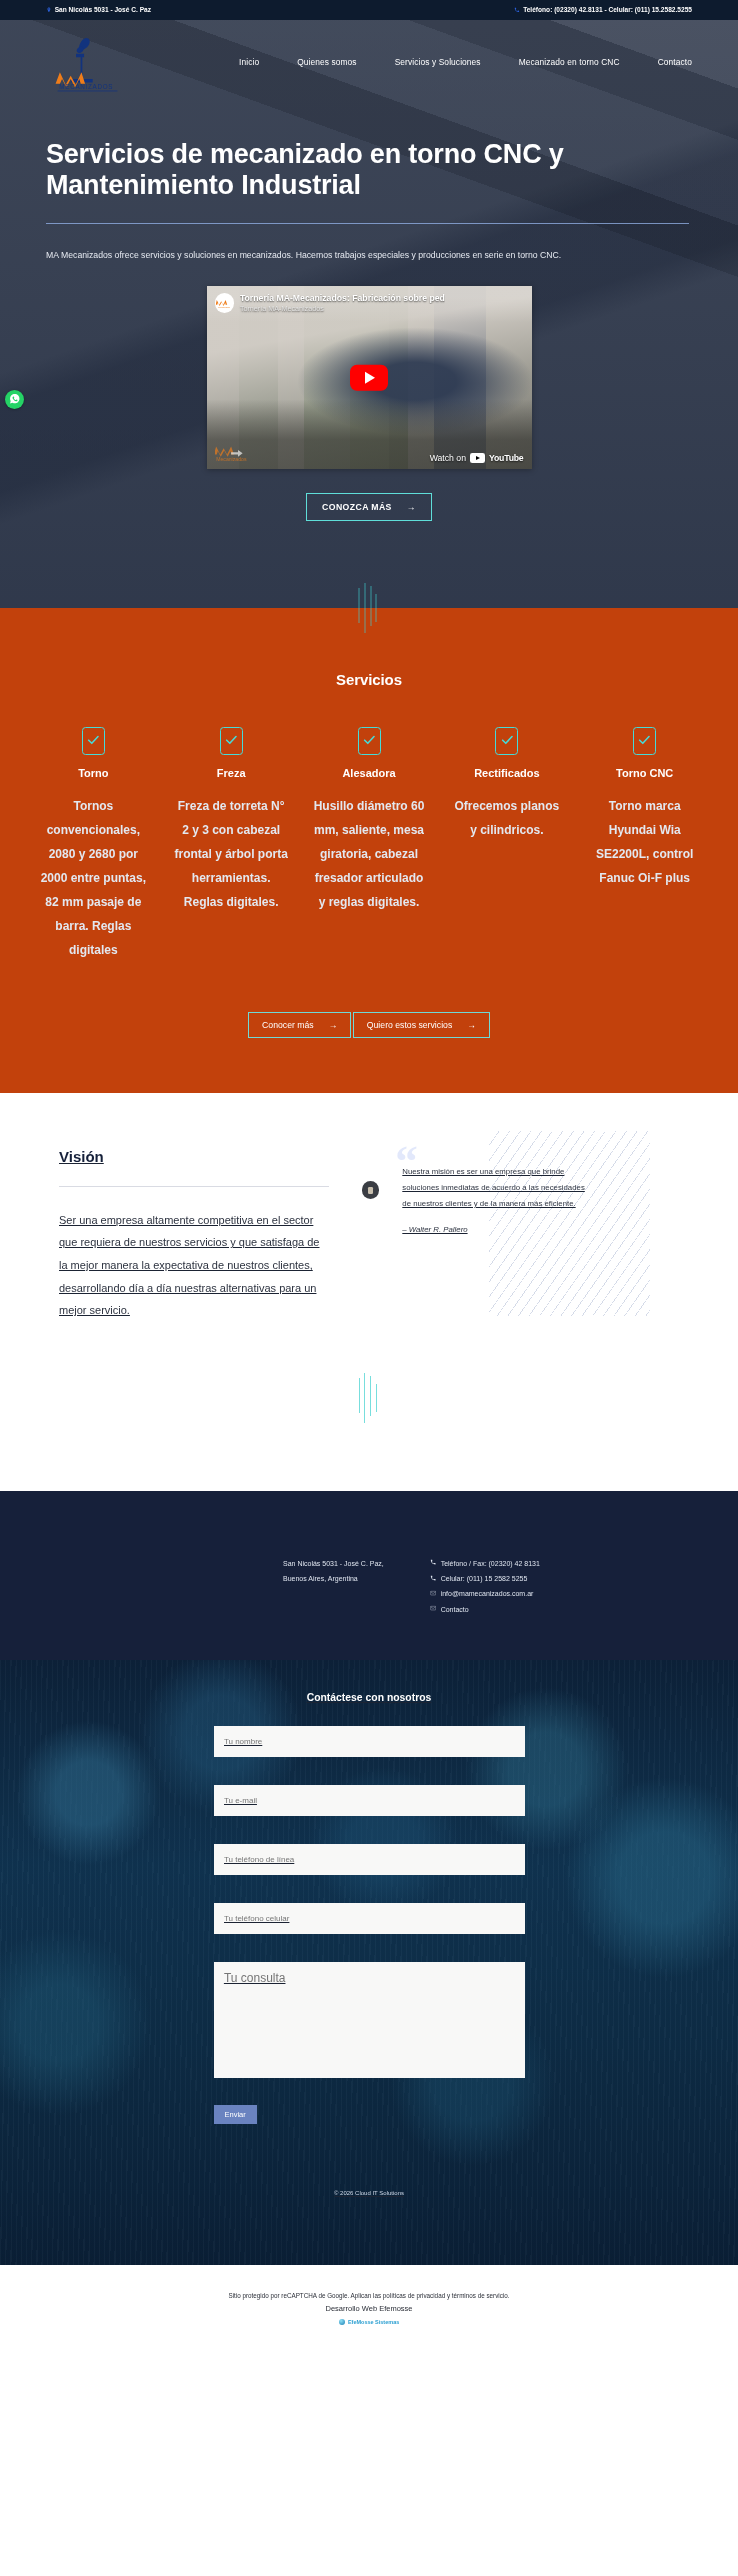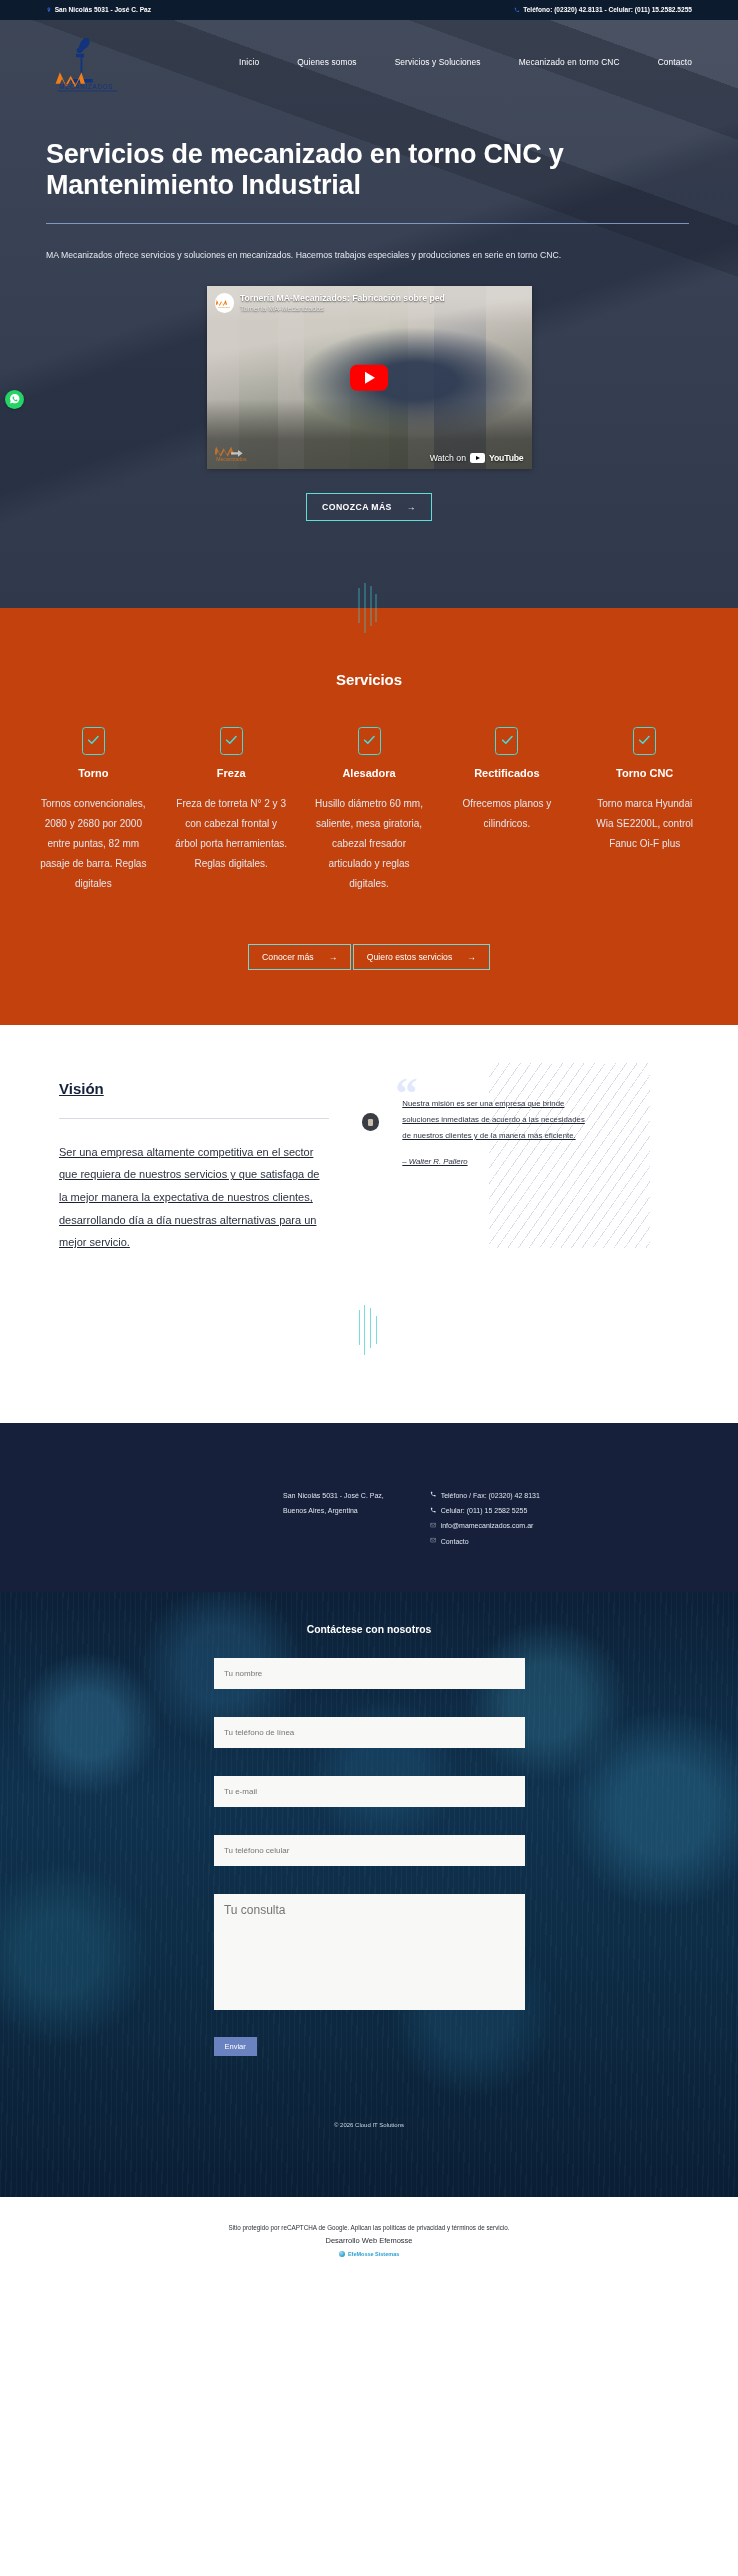--- a/index.html
+++ b/index.html
@@ -145,21 +145,21 @@
   .divider-lines span:nth-child(2){left:12.7px;height:50px;top:0;}
   .divider-lines span:nth-child(3){left:18.5px;height:40px;top:3.5px;}
   .divider-lines span:nth-child(4){left:24px;height:28px;top:11.5px;}
 
   .sec-title{text-align:center;font-size:15px;font-weight:700;margin:0 0 39px 0;letter-spacing:-0.1px;}
   .svc-grid{width:680px;margin:0 auto;display:flex;gap:9.2px;}
   .svc{flex:1 1 0;text-align:center;padding:0 7px;}
   .svc-ico{margin:0 auto 12.7px auto;width:23px;height:28px;border:1.7px solid #45dbd9;border-radius:3.5px;display:flex;align-items:center;justify-content:center;}
   .svc-ico svg{display:block;}
   .svc-name{font-size:11px;font-weight:700;margin-bottom:15px;}
-  .svc-desc{font-size:10px;line-height:2.0;color:#e3e8f0;font-weight:400;}
+  .svc-desc{font-size:12px;line-height:2.0;color:#e3e8f0;font-weight:700;}
 
   .svc-btns{margin-top:50px;display:flex;justify-content:center;gap:2px;}
   .btn-ghost{
     display:inline-flex;align-items:center;gap:15px;border:0.6px solid #6fd9d7;color:#fff;
     background:transparent;padding:7px 12.7px;font-size:8.7px;text-decoration:none;cursor:pointer;
   }
 
   
   .sec-vision{background:#fff;padding:55px 0 68px 0;position:relative;overflow:hidden;text-decoration:underline;}
   .vis-inner{width:680px;margin:0 auto;display:flex;align-items:flex-start;}
@@ -200,20 +200,21 @@
   .fi-addr{font-size:7px;line-height:2.25;max-width:150px;}
   .fi-list{font-size:7px;line-height:2.2;}
   .fi-row{display:flex;align-items:center;gap:4.6px;}
   .fi-row svg{width:6.3px;height:6.3px;fill:none;stroke:#dfe5ef;stroke-width:1.3;flex:0 0 auto;}
   .fi-row a{color:#dfe5ef;text-decoration:none;}
 
   
   .sec-contact{
     position:relative;padding:32px 0 69px 0;overflow:hidden;
     background:#4c1d95;
+    text-decoration:underline;
   }
   .cf-bg{
     position:absolute;inset:0;
     background:
       radial-gradient(circle at 12% 22%, rgba(46,106,140,.55) 0 4%, rgba(0,0,0,0) 9%),
       radial-gradient(circle at 30% 12%, rgba(36,92,128,.45) 0 5%, rgba(0,0,0,0) 11%),
       radial-gradient(circle at 52% 30%, rgba(28,78,112,.5) 0 6%, rgba(0,0,0,0) 13%),
       radial-gradient(circle at 74% 18%, rgba(50,120,150,.4) 0 5%, rgba(0,0,0,0) 11%),
       radial-gradient(circle at 90% 36%, rgba(40,104,136,.5) 0 6%, rgba(0,0,0,0) 13%),
       radial-gradient(circle at 8% 60%, rgba(34,96,126,.4) 0 5%, rgba(0,0,0,0) 12%),
@@ -501,22 +502,22 @@
       </div>
     </div>
   </div>
 </section>
 
 <section class="sec-contact">
   <div class="cf-bg"></div>
   <div class="cf-inner">
     <h3 class="cf-title">Contáctese con nosotros</h3>
     <input class="cf-field" type="text" placeholder="Tu nombre" style="">
+    <input class="cf-field" type="email" placeholder="Tu e-mail" style="">
     <input class="cf-field" type="text" placeholder="Tu teléfono de línea" style="">
-    <input class="cf-field" type="email" placeholder="Tu e-mail" style="">
     <input class="cf-field" type="text" placeholder="Tu teléfono celular" style="">
     <textarea class="cf-area" placeholder="Tu consulta" style=""></textarea>
     <button class="cf-send">Enviar</button>
   </div>
   <div class="cf-copy">© 2026 Cloud IT Solutions</div>
 </section>
 
 <section class="sec-legal">
   <div class="lg1">Sitio protegido por reCAPTCHA de Google. Aplican las políticas de privacidad y términos de servicio.</div>
   <div class="lg2">Desarrollo Web Efemosse</div>

